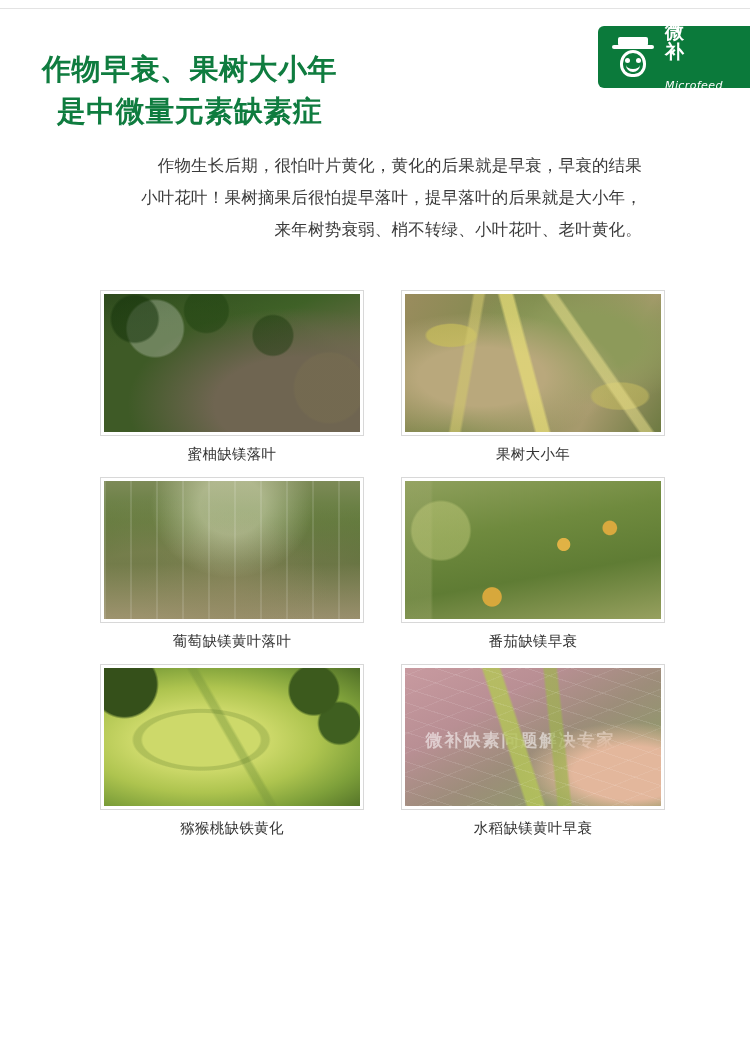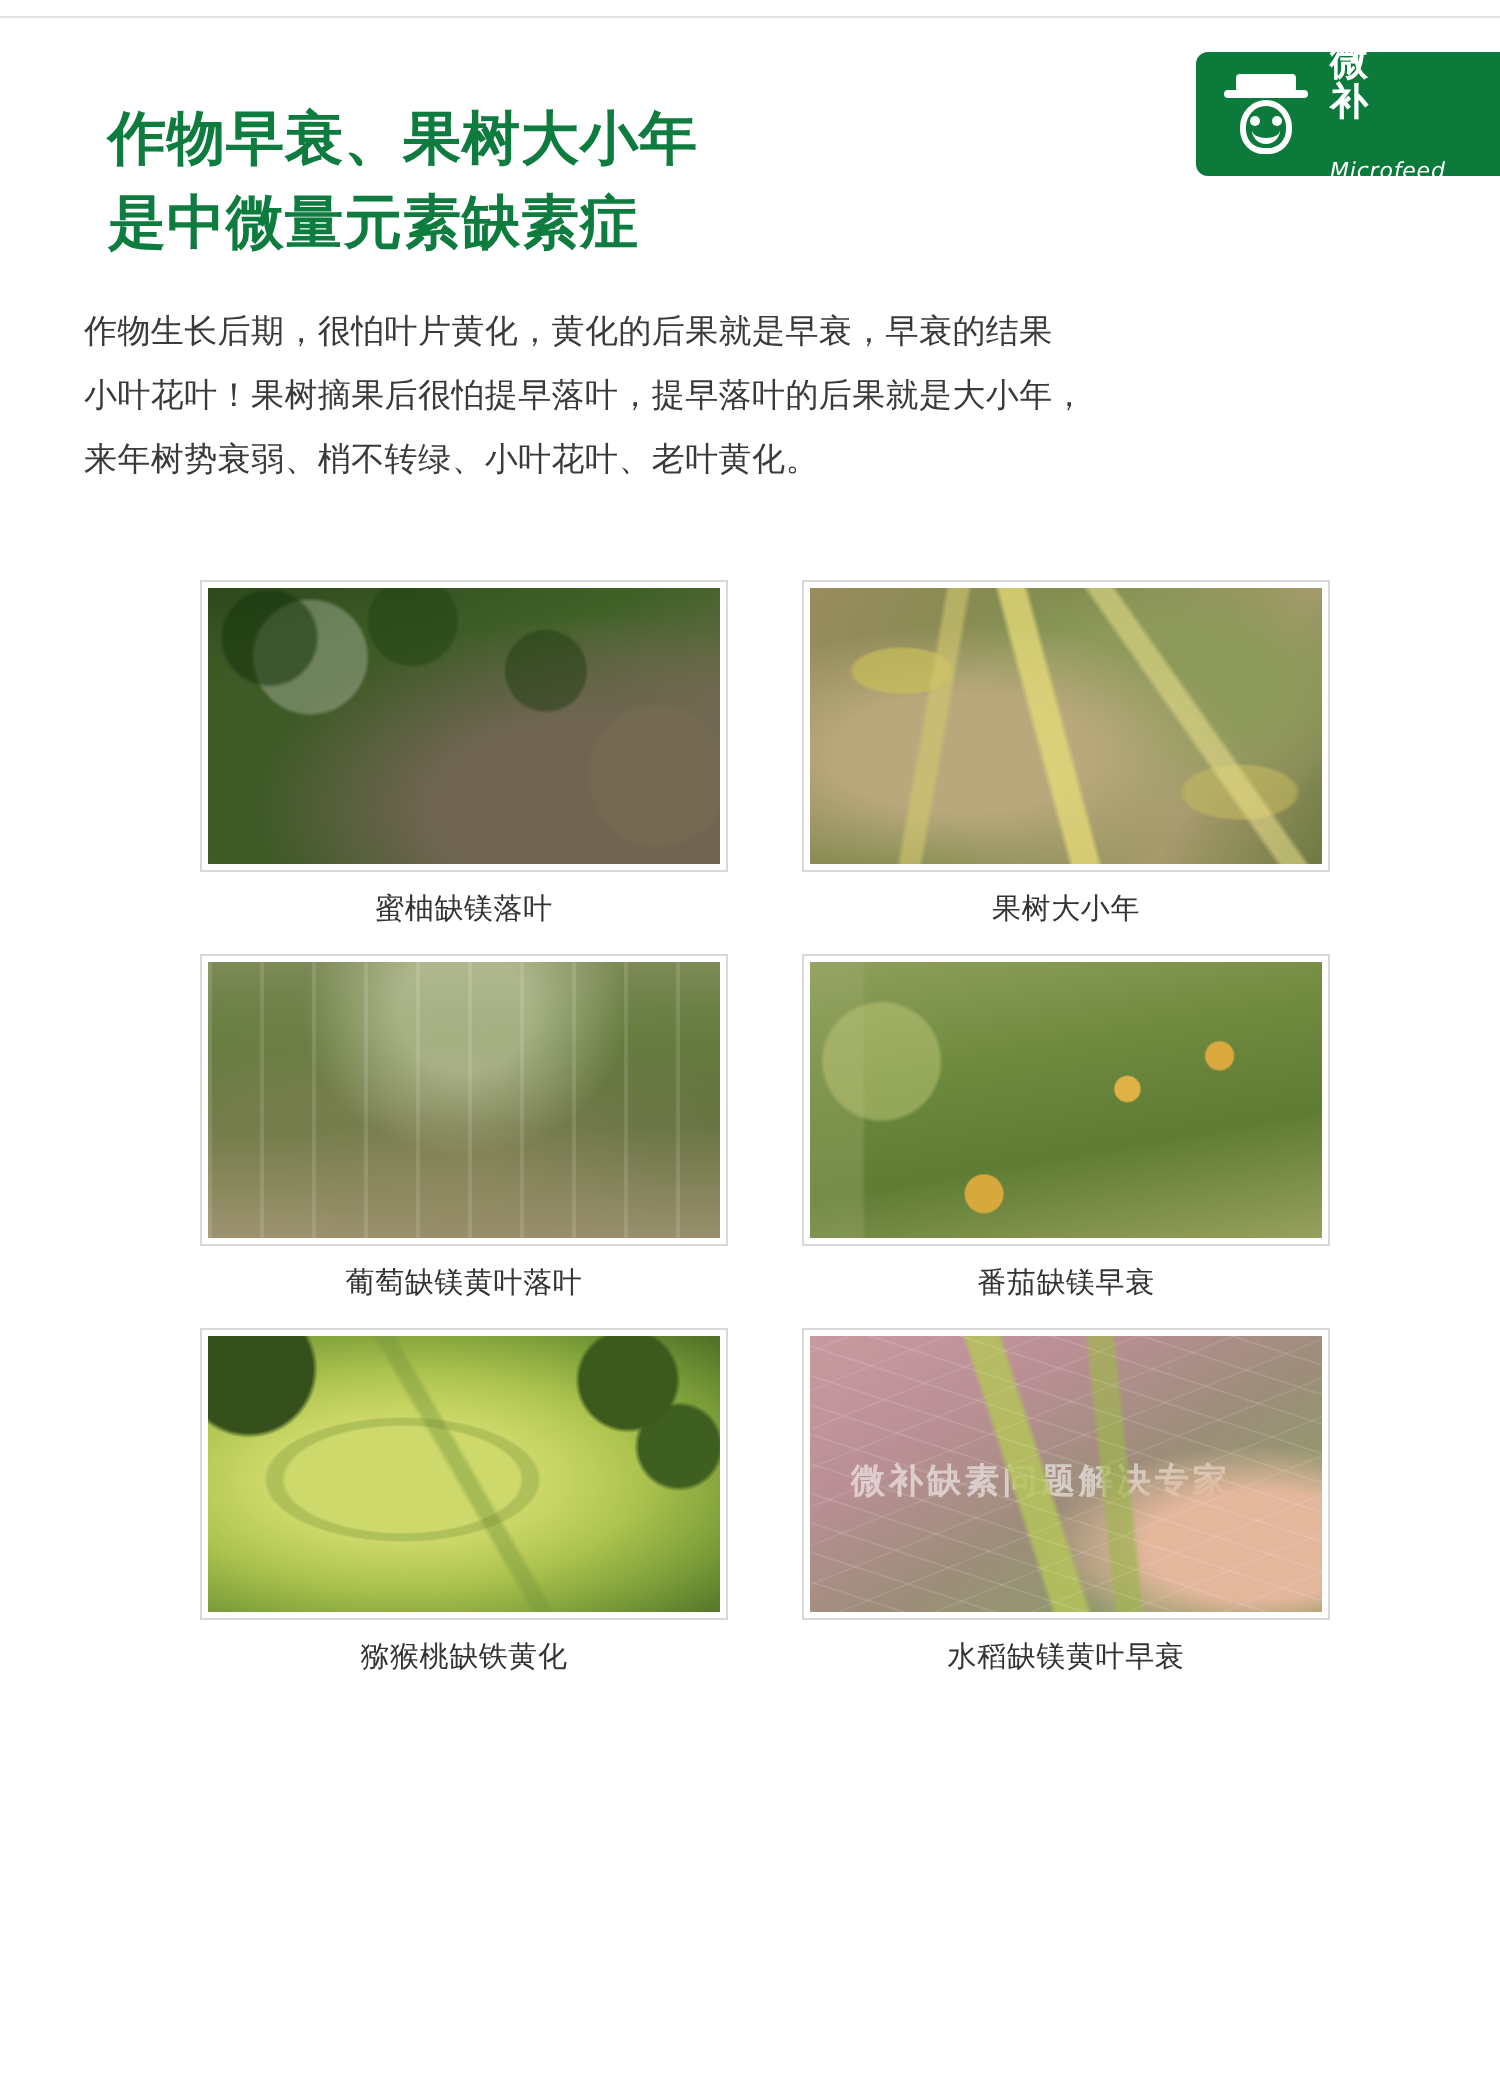--- a/index.html
+++ b/index.html
@@ -117,35 +117,34 @@
   
   .headline {
     position: absolute;
     left: 42px;
     top: 48px;
     color: #0f7c3f;
     font-size: 29px;
     font-weight: bold;
     line-height: 1.45;
     letter-spacing: 0.5px;
-    margin-left: 12px;
-  }
-  .headline .l2 { display: block; }
+  }
+  .headline .l2 { display: block; text-align: center; }
   
   .body-copy {
     position: absolute;
     left: 42px;
     top: 150px;
     width: 600px;
     color: #3a3a3a;
     font-size: 16.5px;
     line-height: 1.95;
     letter-spacing: 0.2px;
   }
-  .body-copy p { margin: 0; }
+  .body-copy p { margin: 0; text-align: right; }
   
   .gallery {
     position: absolute;
     left: 100px;
     top: 290px;
     width: 553px;
   }
   .grid-row {
     display: flex;
     gap: 37px;

